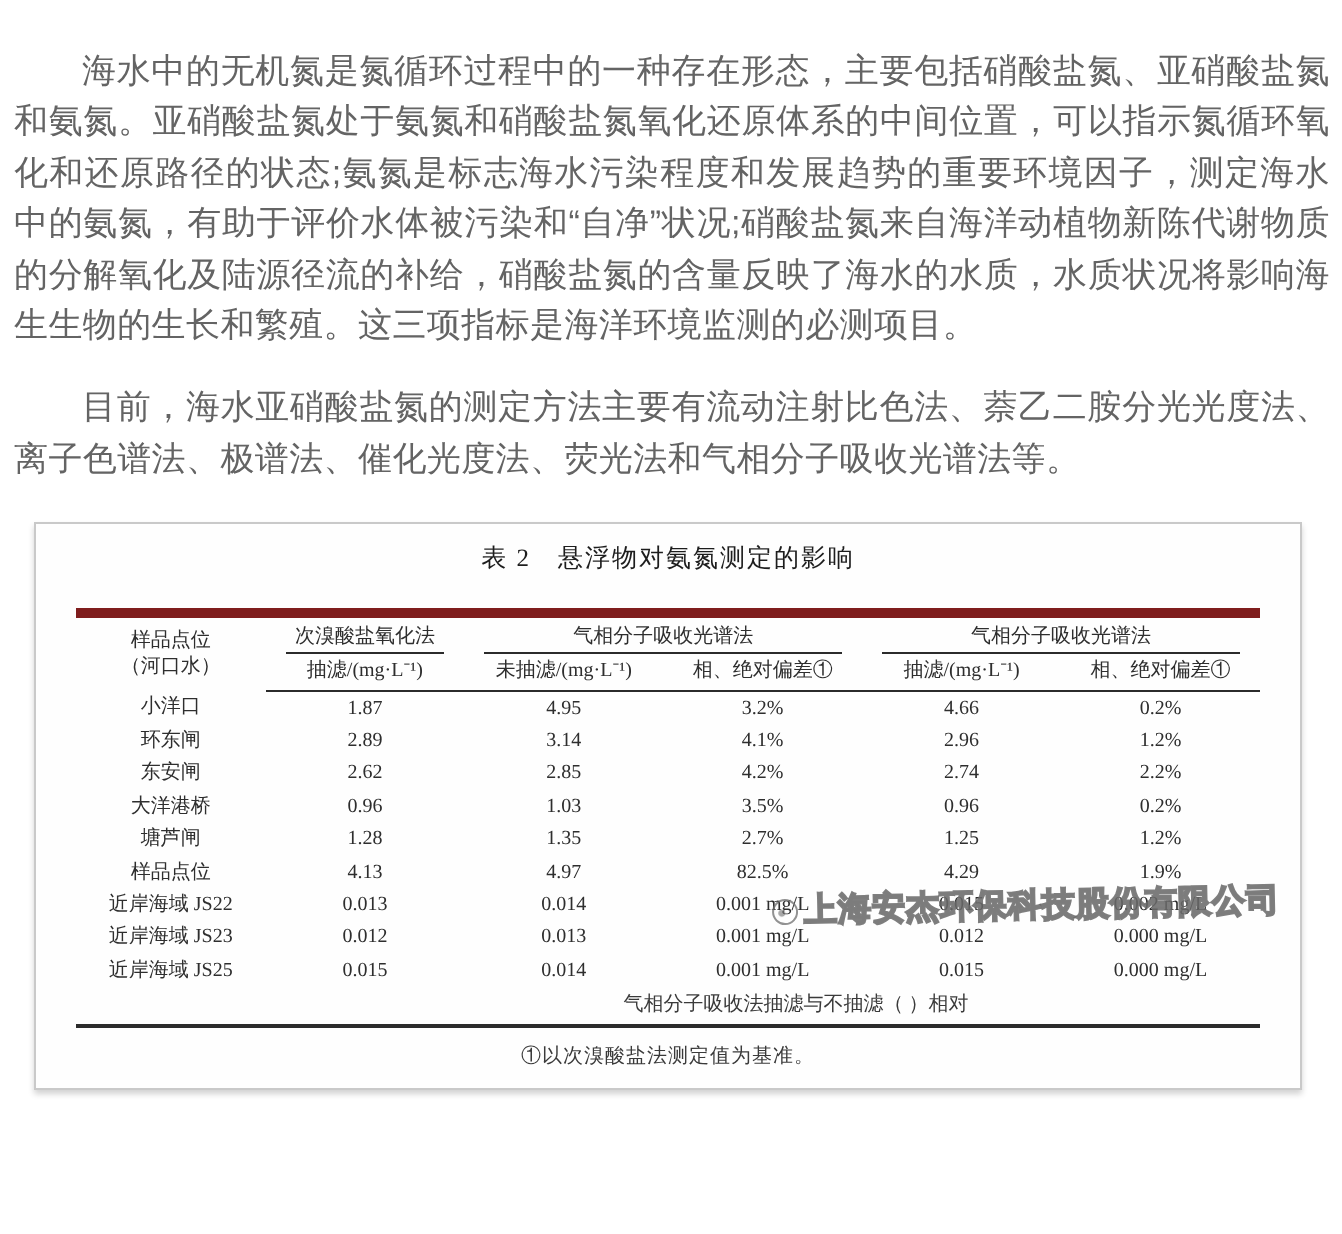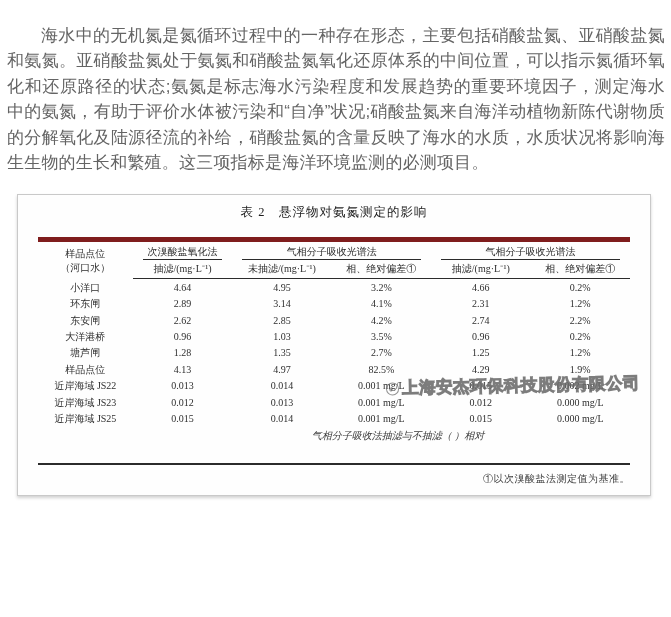--- a/index.html
+++ b/index.html
@@ -75,29 +75,28 @@
     border-bottom: 1px solid #2b2b2b;
   }
   thead tr.sub th {
     border-bottom: 1.8px solid #2b2b2b;
     padding-bottom: 3px;
   }
   th.th-site { vertical-align: middle; }
   tfoot td.note-cell {
     border-bottom: 2px solid #2b2b2b;
     text-align: center;
-    padding: 2px 2px 21px 130px;
+    padding: 2px 2px 3px 130px;
     color: #3a3a3a;
-    font-style: italic;
   }
   .footnote {
     margin-top: 7px;
     font-size: 10px;
     color: #3a3a3a;
-    text-align: right;
+    text-align: center;
     letter-spacing: 0.5px;
   }
 
   
   .watermark {
     position: absolute;
     right: 10px;
     top: 180px;
     display: flex;
     align-items: center;
@@ -125,20 +124,21 @@
     -webkit-text-stroke: 1px rgba(105,105,105,0.85);
   }
 </style>
 </head>
 <body>
 
 <div class="doc">
 
   <p class="para">海水中的无机氮是氮循环过程中的一种存在形态，主要包括硝酸盐氮、亚硝酸盐氮和氨氮。亚硝酸盐氮处于氨氮和硝酸盐氮氧化还原体系的中间位置，可以指示氮循环氧化和还原路径的状态;氨氮是标志海水污染程度和发展趋势的重要环境因子，测定海水中的氨氮，有助于评价水体被污染和“自净”状况;硝酸盐氮来自海洋动植物新陈代谢物质的分解氧化及陆源径流的补给，硝酸盐氮的含量反映了海水的水质，水质状况将影响海生生物的生长和繁殖。这三项指标是海洋环境监测的必测项目。</p>
 
+  <p class="para">目前，海水亚硝酸盐氮的测定方法主要有流动注射比色法、萘乙二胺分光光度法、离子色谱法、极谱法、催化光度法、荧光法和气相分子吸收光谱法等。</p>
 
 
   <figure class="scan">
     <div class="scan-title">表 2　悬浮物对氨氮测定的影响</div>
 
     <table class="scan-table">
       <colgroup>
         <col class="c-site">
           <col class="c-v">
           <col class="c-v">
@@ -160,32 +160,32 @@
           <th>抽滤/(mg·L⁻¹)</th>
           <th>未抽滤/(mg·L⁻¹)</th>
           <th>相、绝对偏差①</th>
           <th>抽滤/(mg·L⁻¹)</th>
           <th>相、绝对偏差①</th>
         </tr>
       </thead>
       <tbody>
           <tr>
             <td>小洋口</td>
-            <td>4.64</td>
+            <td>1.87</td>
             <td>4.95</td>
             <td>3.2%</td>
             <td>4.66</td>
             <td>0.2%</td>
           </tr>
           <tr>
             <td>环东闸</td>
             <td>2.89</td>
             <td>3.14</td>
             <td>4.1%</td>
-            <td>2.31</td>
+            <td>2.96</td>
             <td>1.2%</td>
           </tr>
           <tr>
             <td>东安闸</td>
             <td>2.62</td>
             <td>2.85</td>
             <td>4.2%</td>
             <td>2.74</td>
             <td>2.2%</td>
           </tr>

